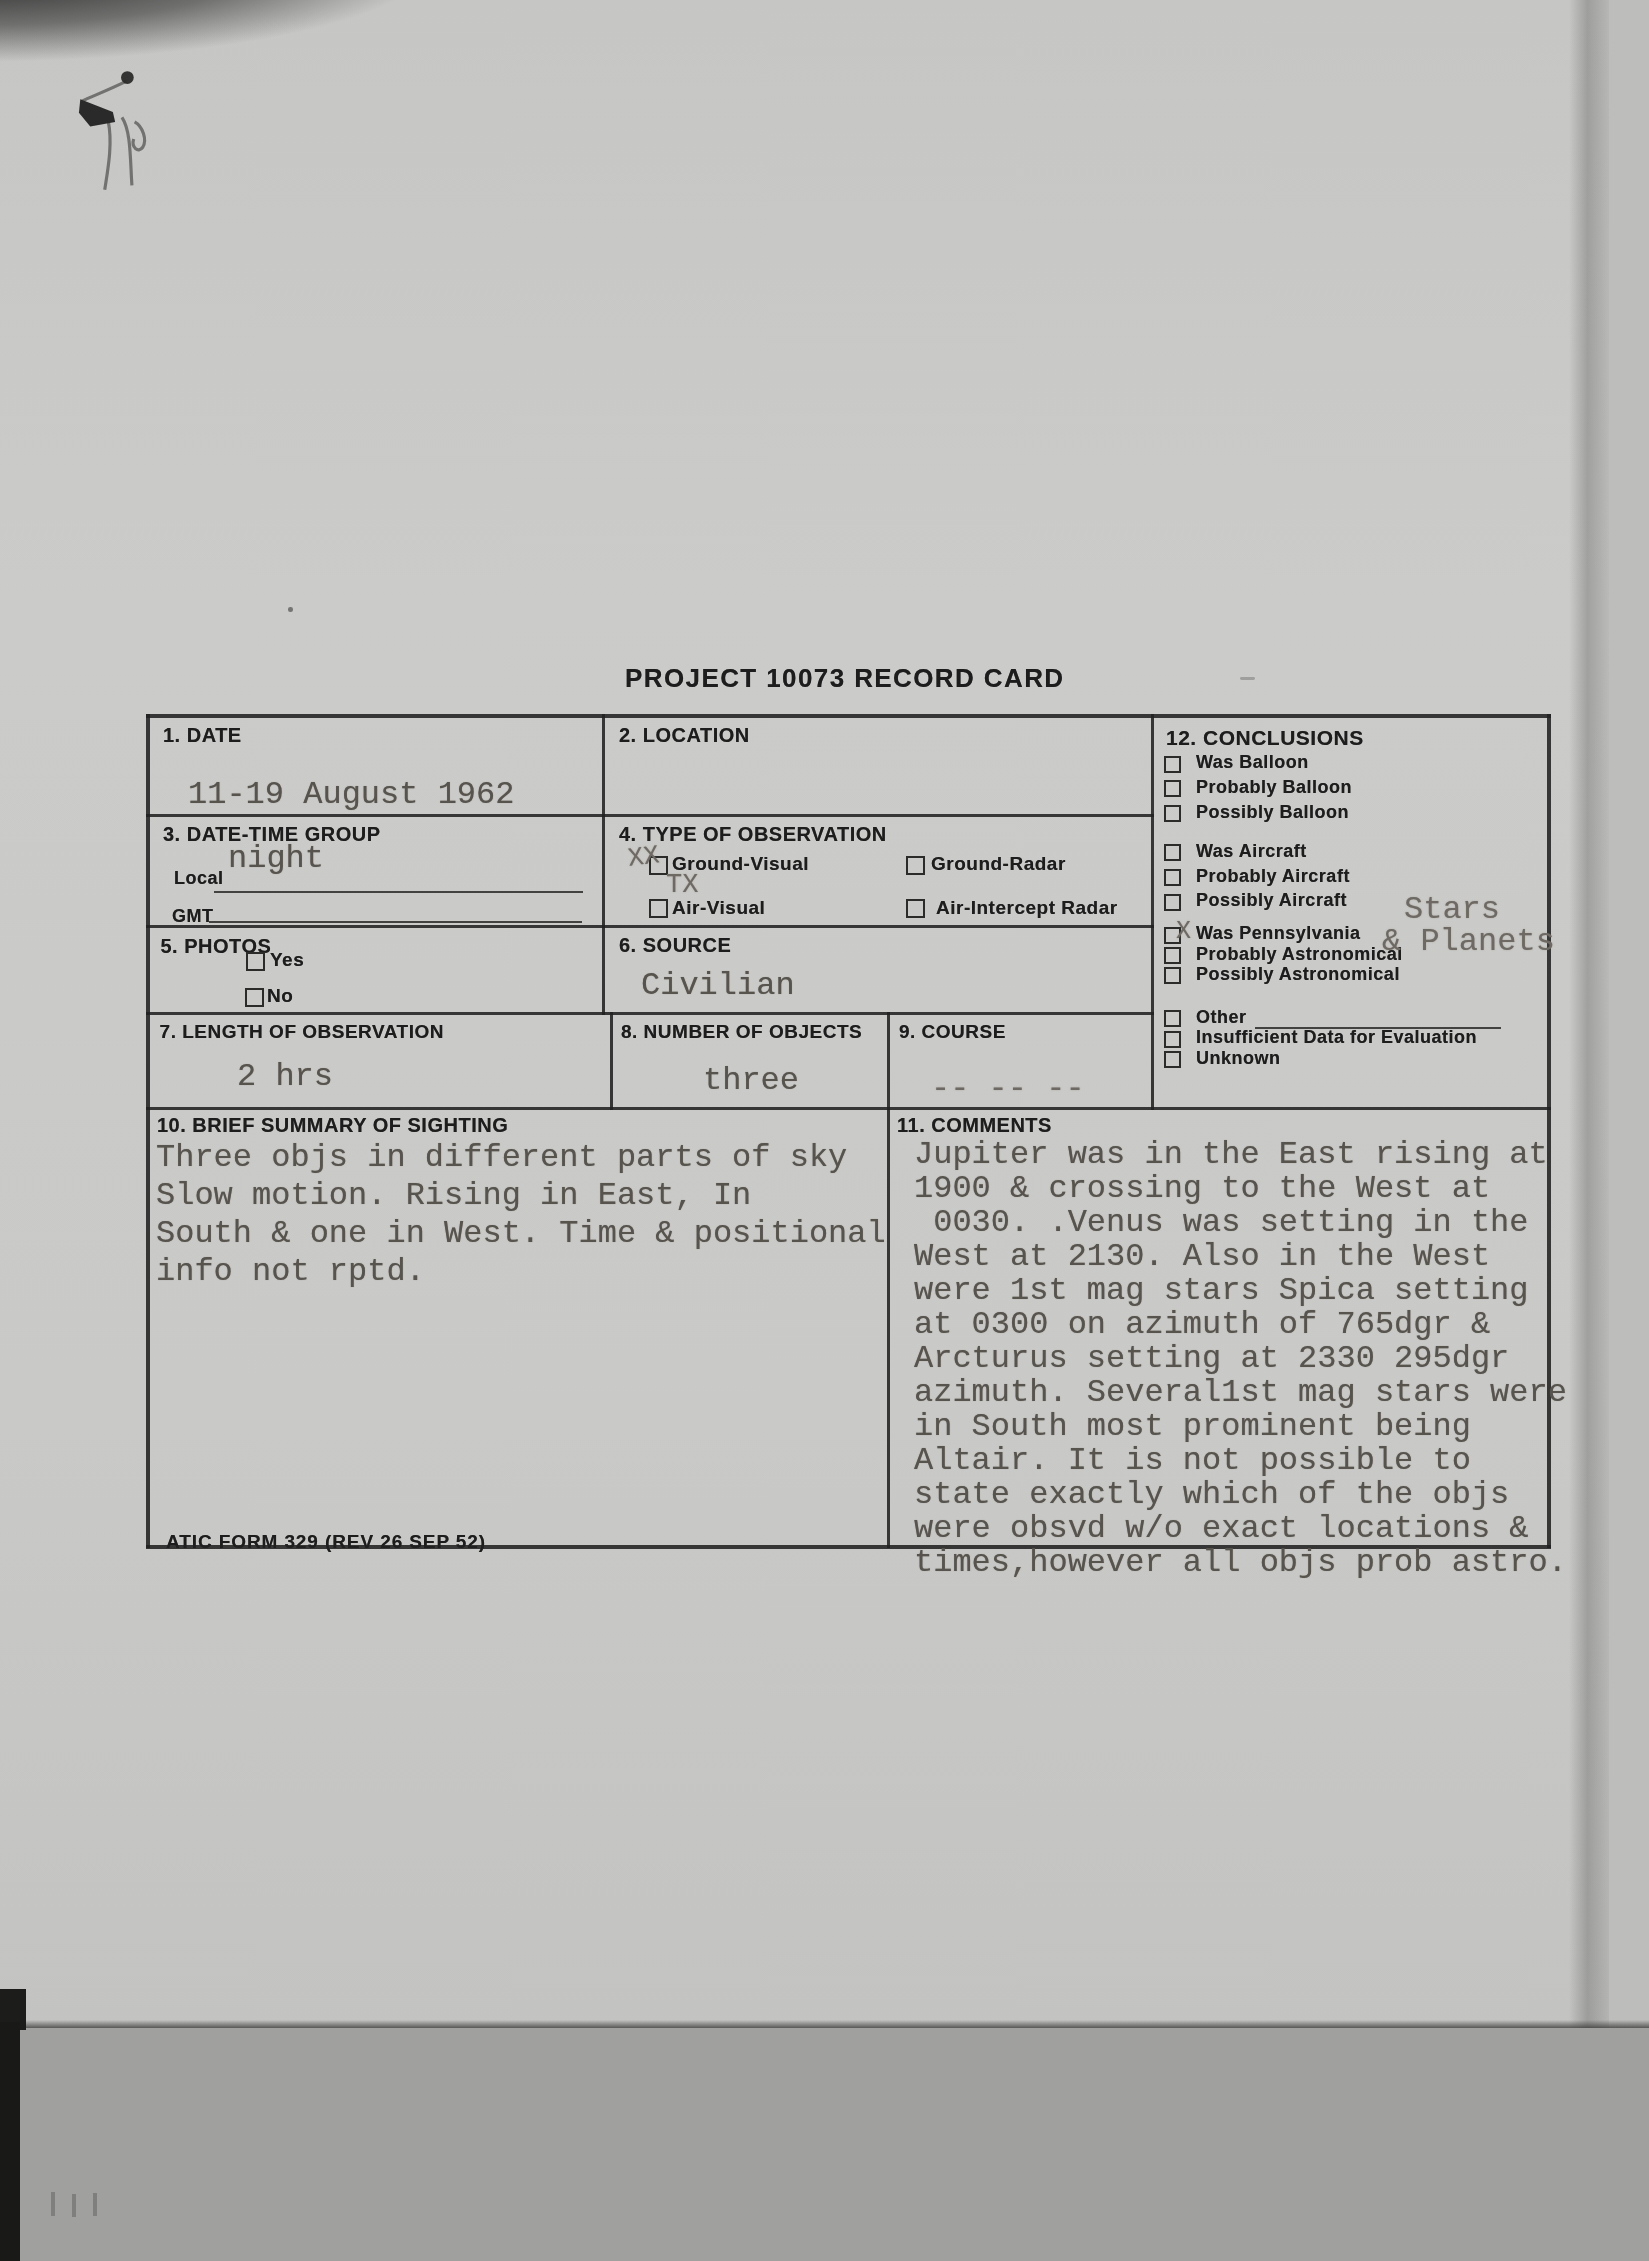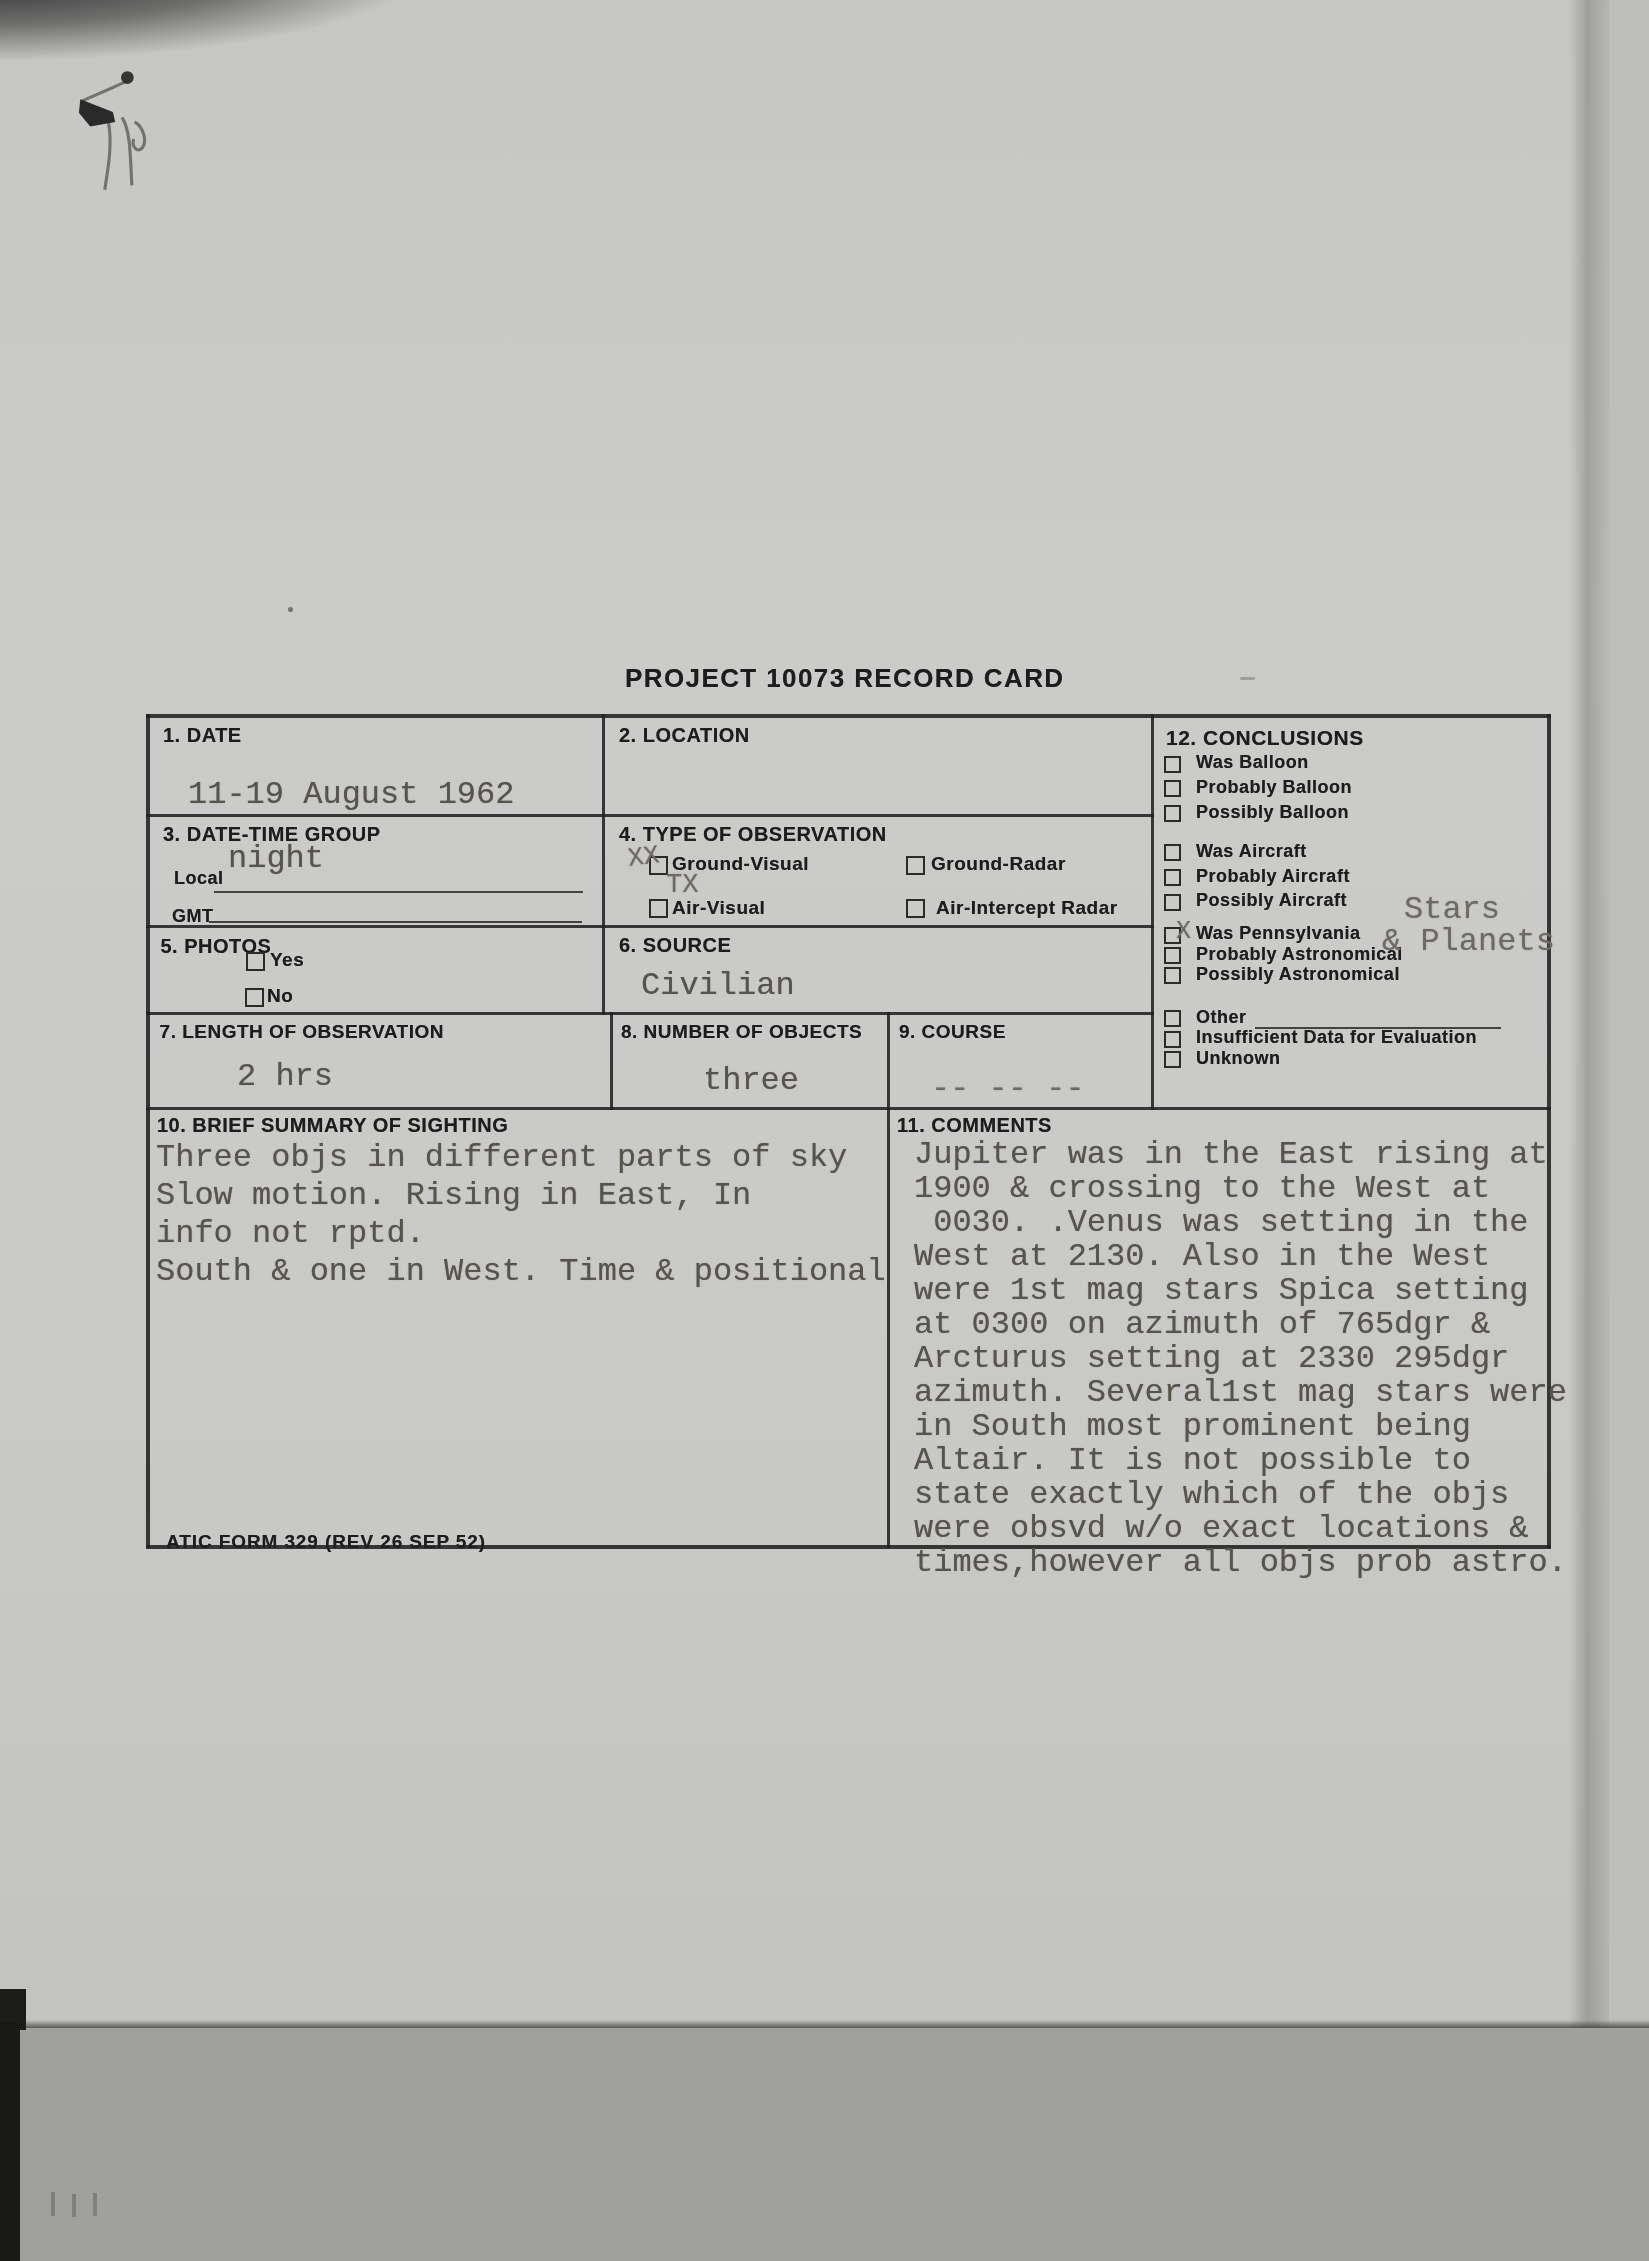--- a/index.html
+++ b/index.html
@@ -140,22 +140,22 @@
     <div class="print fs42" style="left:475px;top:307px;">8. NUMBER OF OBJECTS</div>
     <div class="typed" style="left:557px;top:348px;">three</div>
 
     <div class="print fs42" style="left:753px;top:307px;">9. COURSE</div>
     <div class="typed faint" style="left:785px;top:356px;">-- -- --</div>
 
     <div class="print fs44" style="left:11px;top:400px;">10. BRIEF SUMMARY OF SIGHTING</div>
     <div class="sumlines" style="position:absolute;left:10px;top:425px;">
       <span class="typed textline" style="position:relative;">Three objs in different parts of sky</span>
       <span class="typed textline" style="position:relative;">Slow motion. Rising in East, In</span>
+      <span class="typed textline" style="position:relative;">South &amp; one in West. Time &amp; positional</span>
       <span class="typed textline" style="position:relative;">info not rptd.</span>
-      <span class="typed textline" style="position:relative;">South &amp; one in West. Time &amp; positional</span>
     </div>
 
     <div class="print fs44" style="left:751px;top:400px;">11. COMMENTS</div>
     <div class="comlines" style="position:absolute;left:768px;top:422px;">
       <span class="typed textline" style="position:relative;">Jupiter was in the East rising at</span>
       <span class="typed textline" style="position:relative;">1900 &amp; crossing to the West at</span>
       <span class="typed textline" style="position:relative;"> 0030. .Venus was setting in the</span>
       <span class="typed textline" style="position:relative;">West at 2130. Also in the West</span>
       <span class="typed textline" style="position:relative;">were 1st mag stars Spica setting</span>
       <span class="typed textline" style="position:relative;">at 0300 on azimuth of 765dgr &amp;</span>

